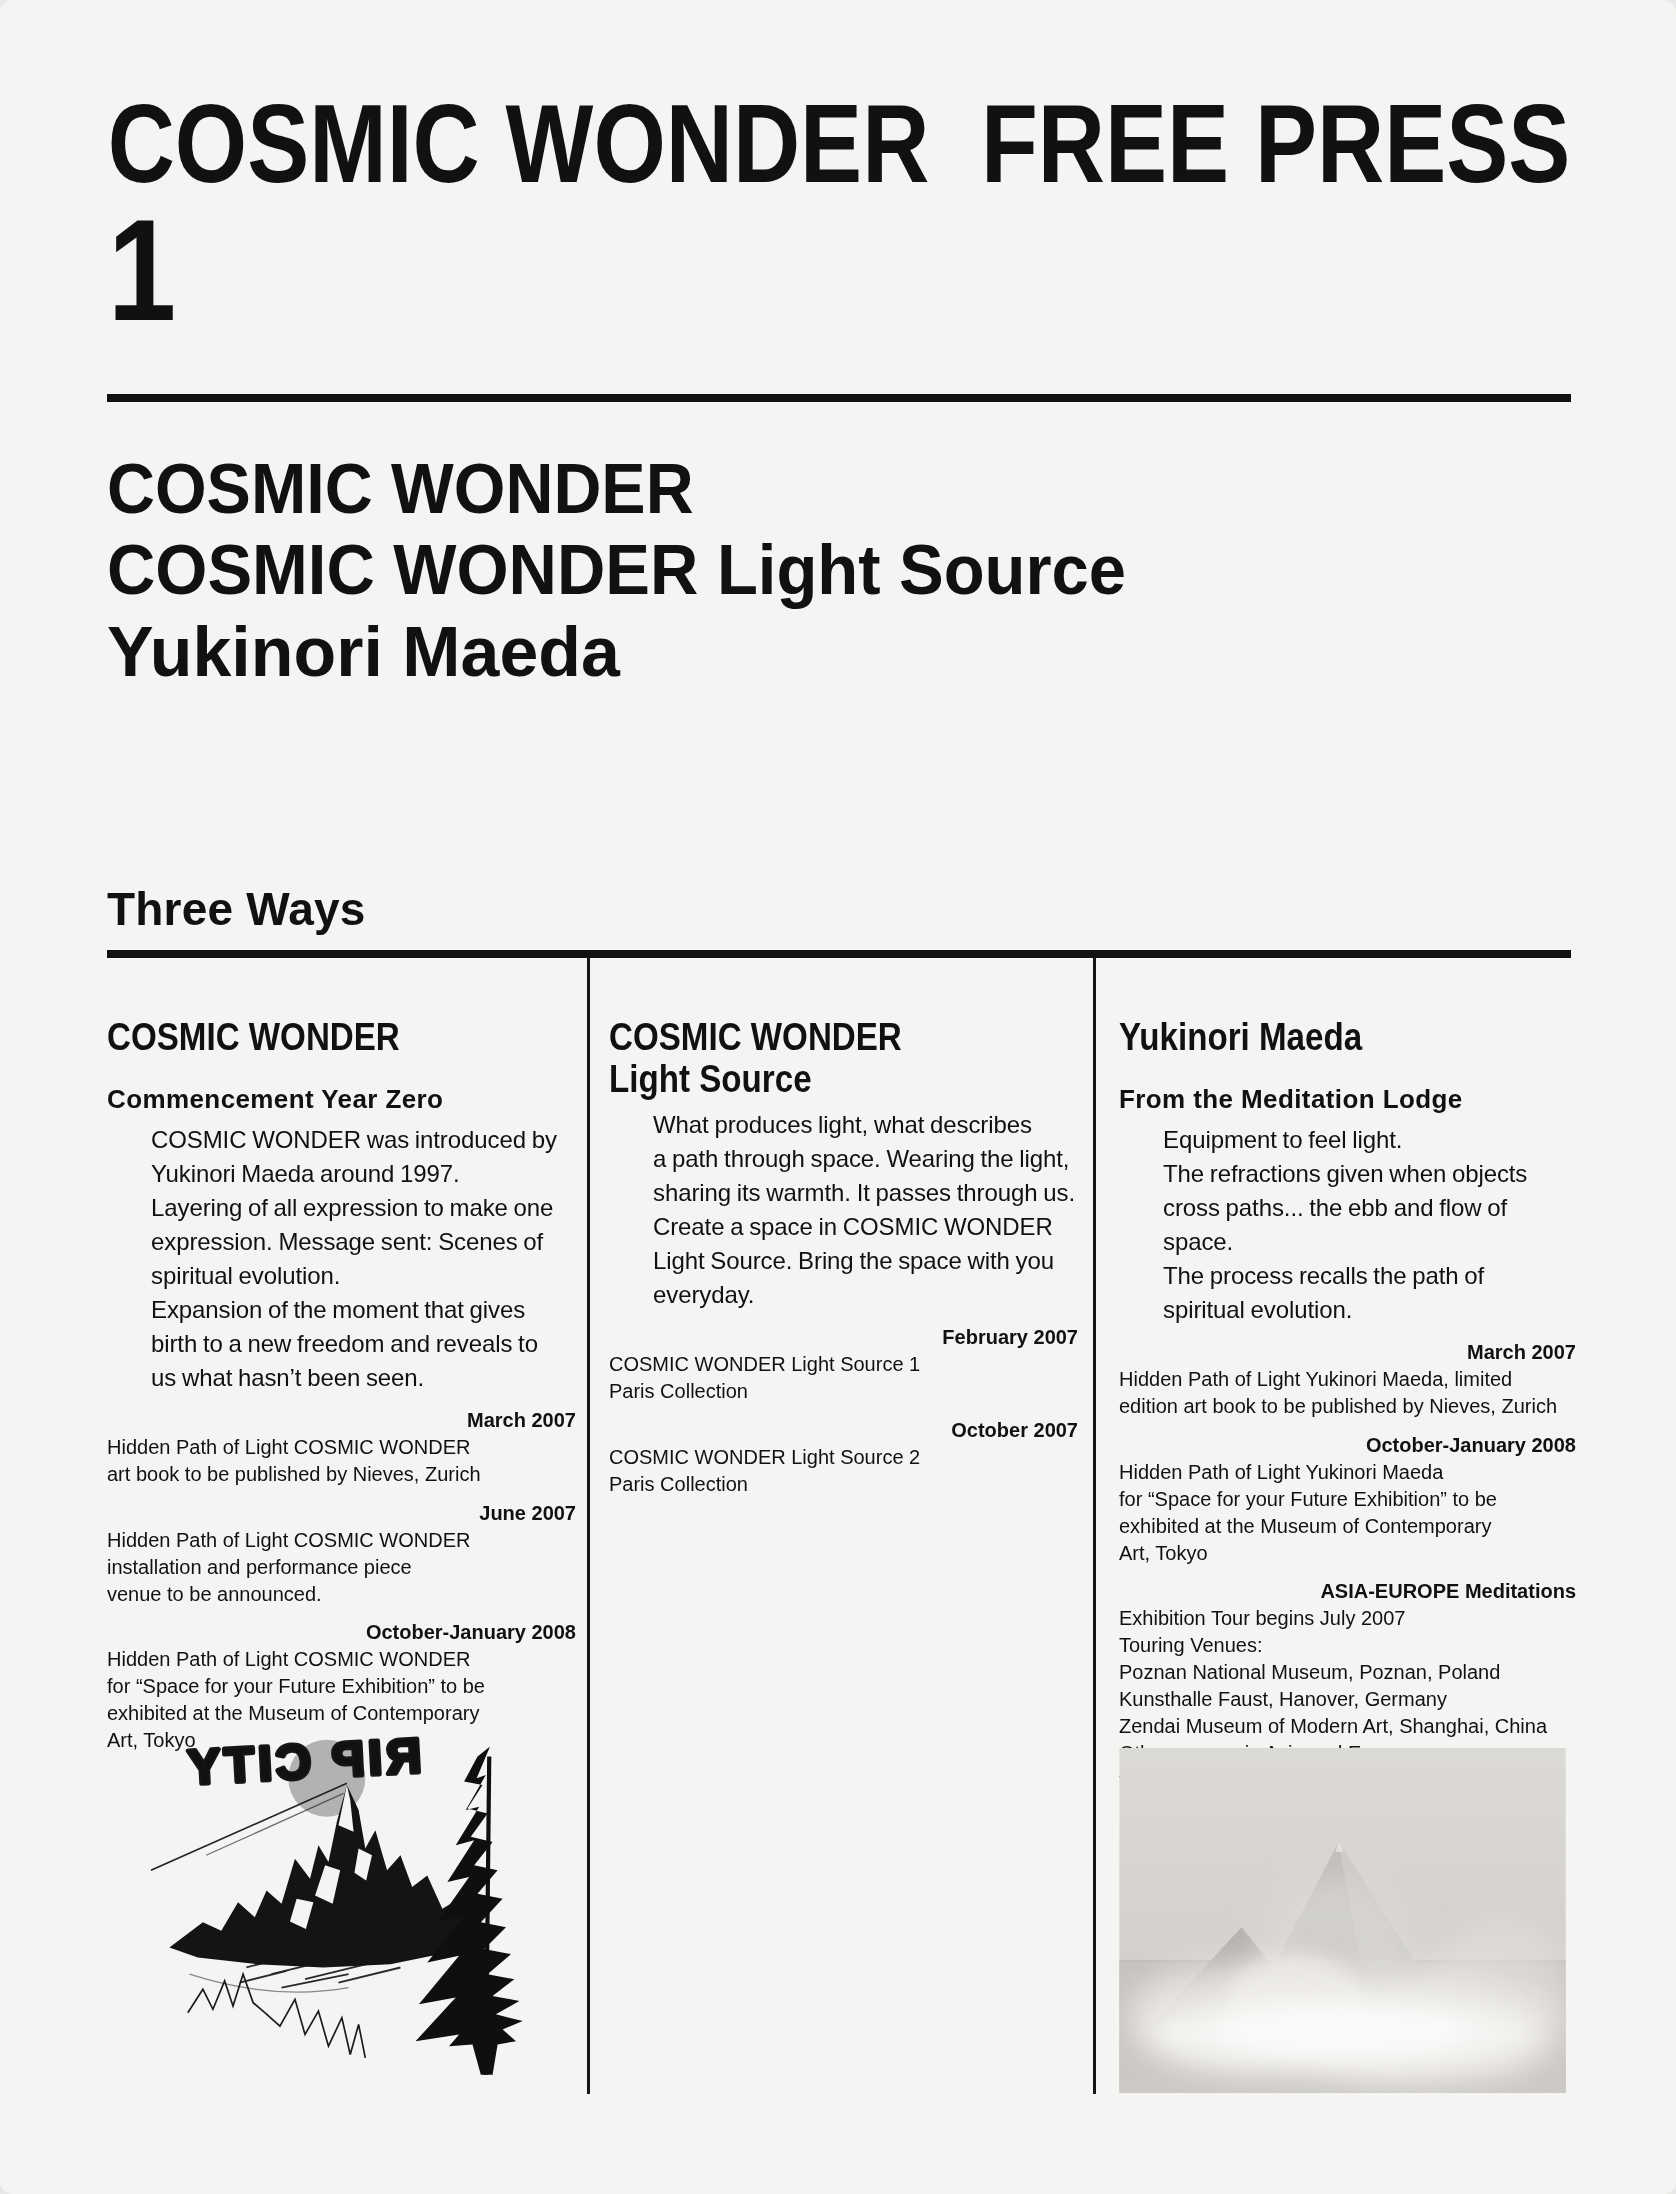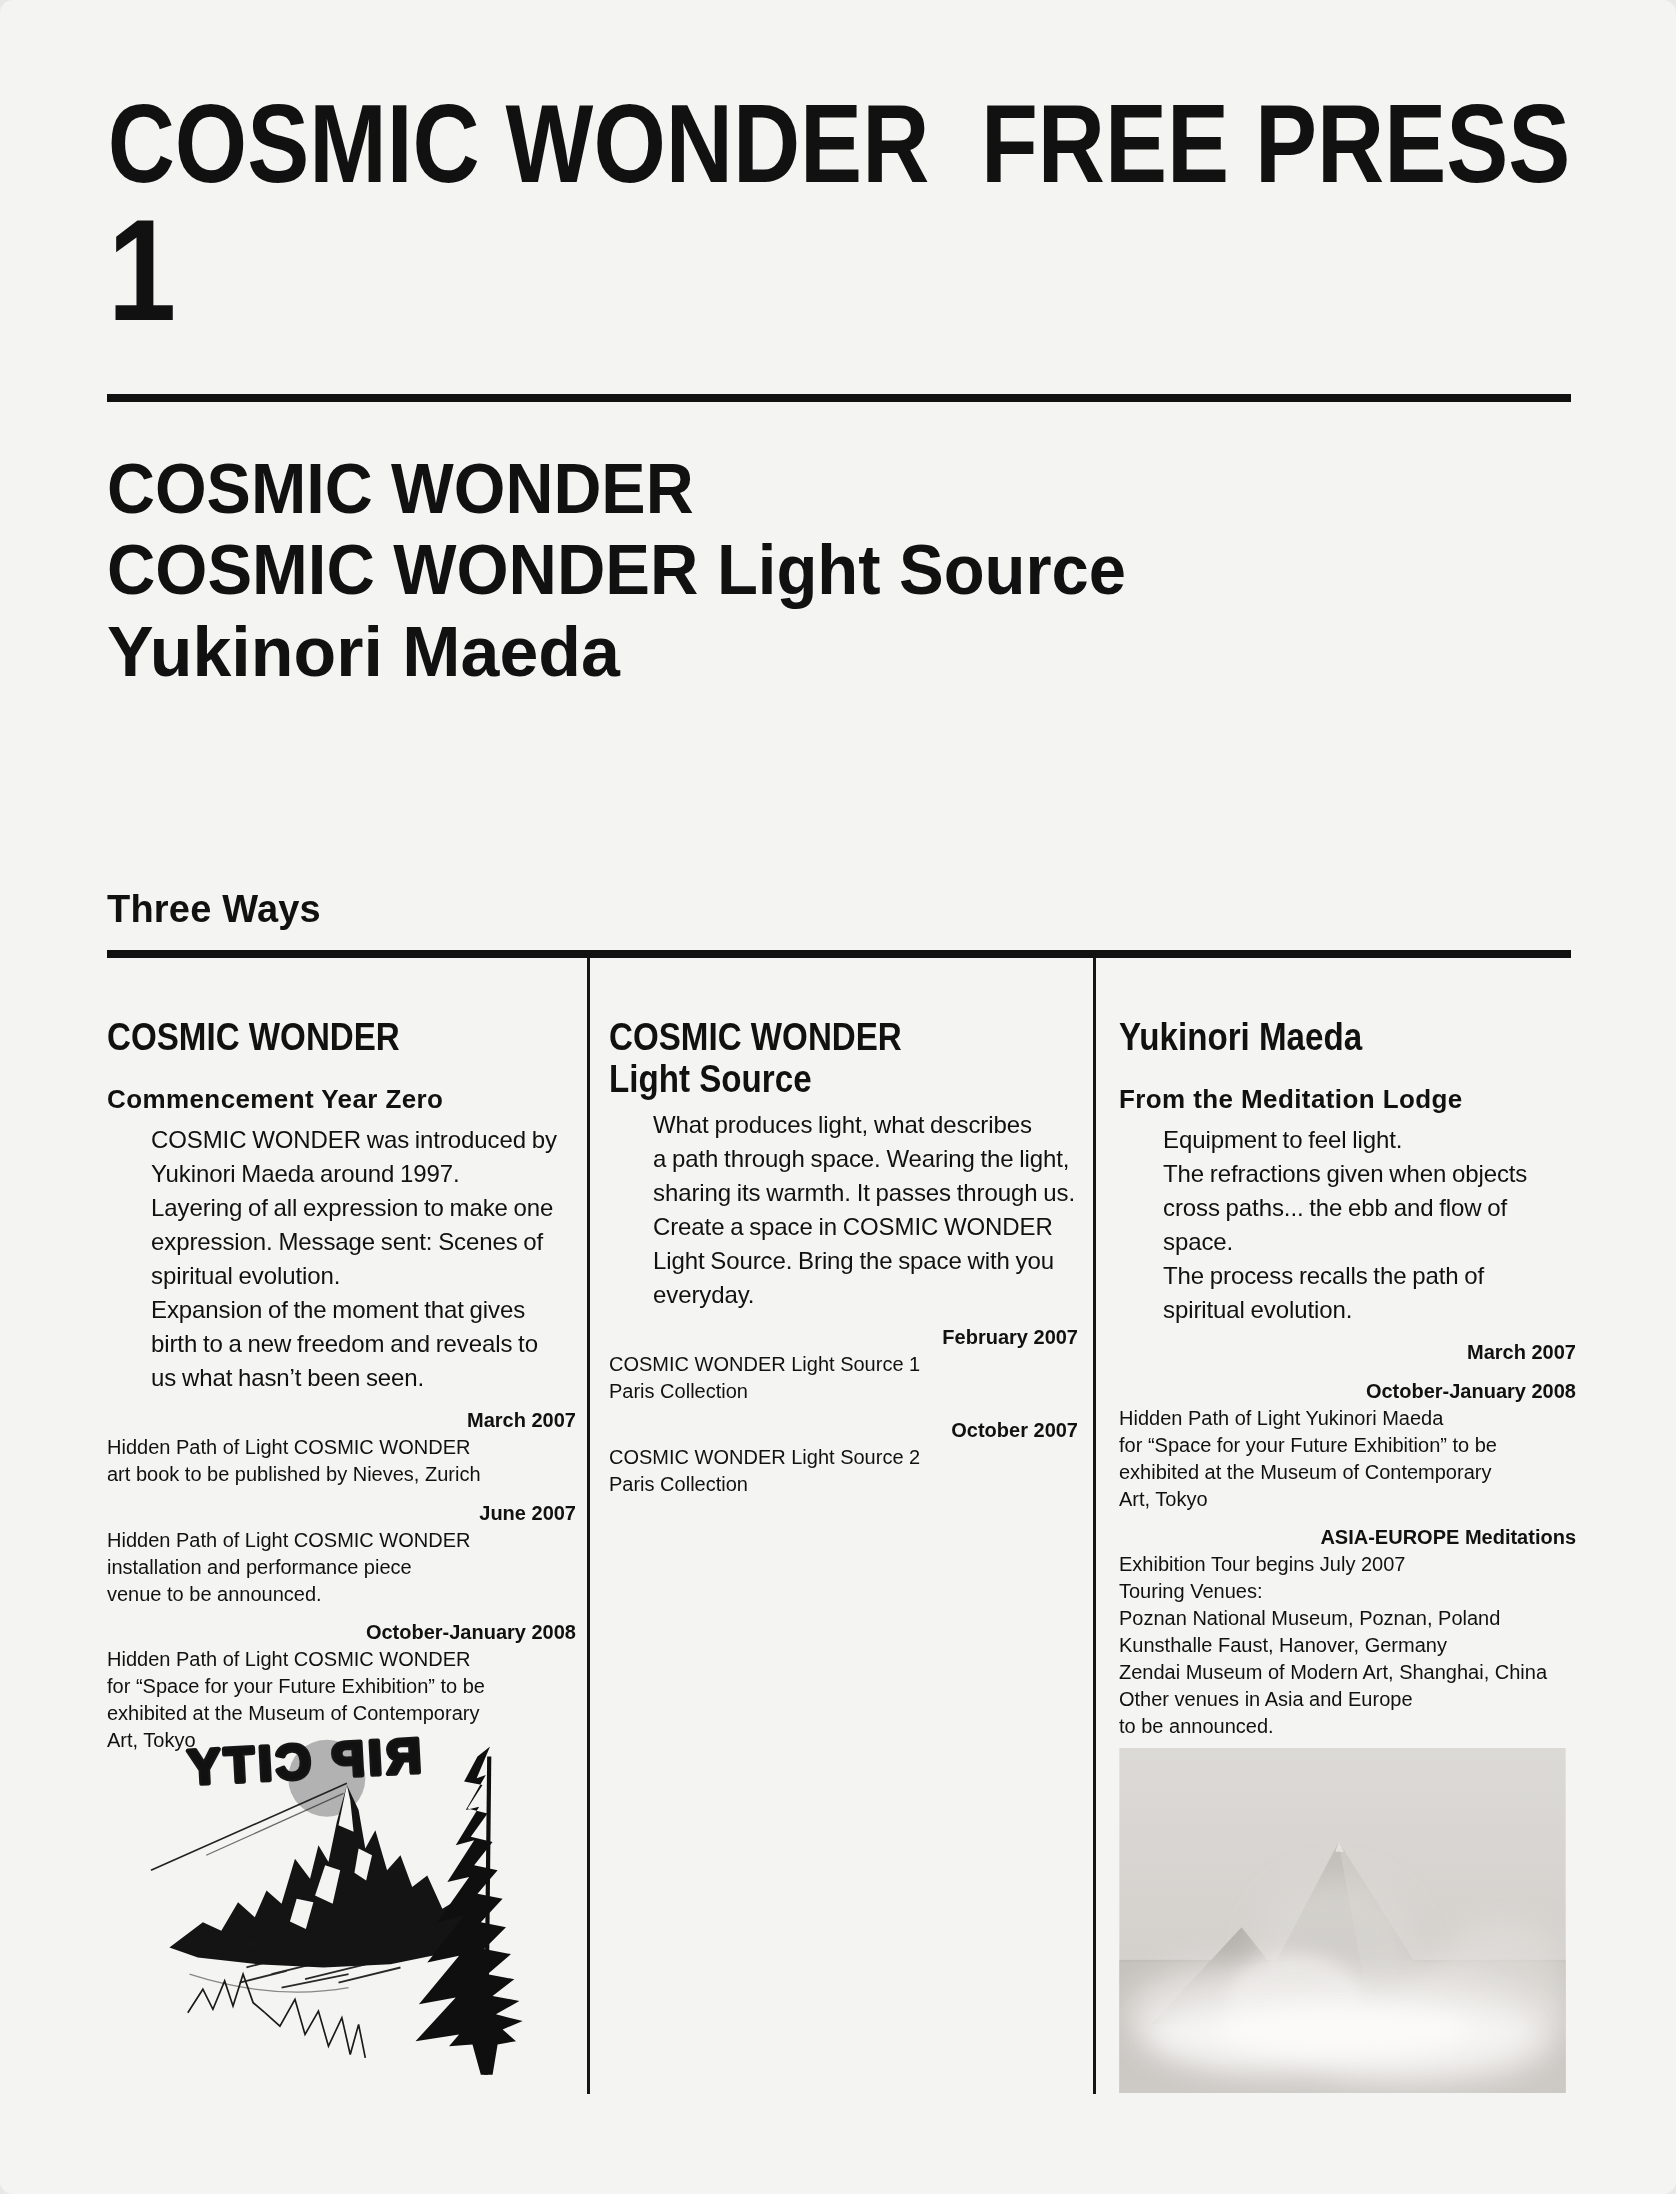--- a/index.html
+++ b/index.html
@@ -12,21 +12,21 @@
     overflow:hidden;
     border-radius:13px;
   }
   svg text{font-family:"Liberation Sans","DejaVu Sans",sans-serif;fill:#111;}
   .abs{position:absolute;}
   .rule{position:absolute;left:107px;width:1464px;background:#111;}
   .rule-top{top:394px;height:8.4px;}
   .rule-section{top:950px;height:7.5px;}
   .three-ways{
     position:absolute;left:107px;top:890px;
-    font-size:38px;line-height:39px;font-weight:700;letter-spacing:0.2px;
+    font-size:46px;line-height:39px;font-weight:700;letter-spacing:0.2px;
   }
   .divider{position:absolute;top:957px;height:1137px;width:2.5px;background:#161616;}
   .divider-1{left:587px;}
   .divider-2{left:1093px;}
   .col{position:absolute;top:957px;}
   .col-1{left:107px;width:469px;}
   .col-2{left:609px;width:469px;}
   .col-3{left:1119px;width:457px;}
   .col-heading{margin-top:17px;font-size:39px;line-height:42px;font-weight:700;white-space:pre-line;}
   .cond{display:inline-block;transform:scaleX(0.85);transform-origin:0 0;white-space:pre-line;}
@@ -128,20 +128,22 @@
     </div>
     <div class="col-subheading">From the Meditation Lodge</div>
     <div class="col-body">Equipment to feel light.
 The refractions given when objects
 cross paths... the ebb and flow of space.
 The process recalls the path of
 spiritual evolution.</div>
     <div class="events">
       <div class="event">
         <div class="event-date">March 2007</div>
+        <div class="event-body">Hidden Path of Light Yukinori Maeda, limited
+edition art book to be published by Nieves, Zurich</div>
       </div>
       <div class="event">
         <div class="event-date">October-January 2008</div>
         <div class="event-body">Hidden Path of Light Yukinori Maeda
 for “Space for your Future Exhibition” to be
 exhibited at the Museum of Contemporary
 Art, Tokyo</div>
       </div>
       <div class="event">
         <div class="event-date">ASIA-EUROPE Meditations</div>

